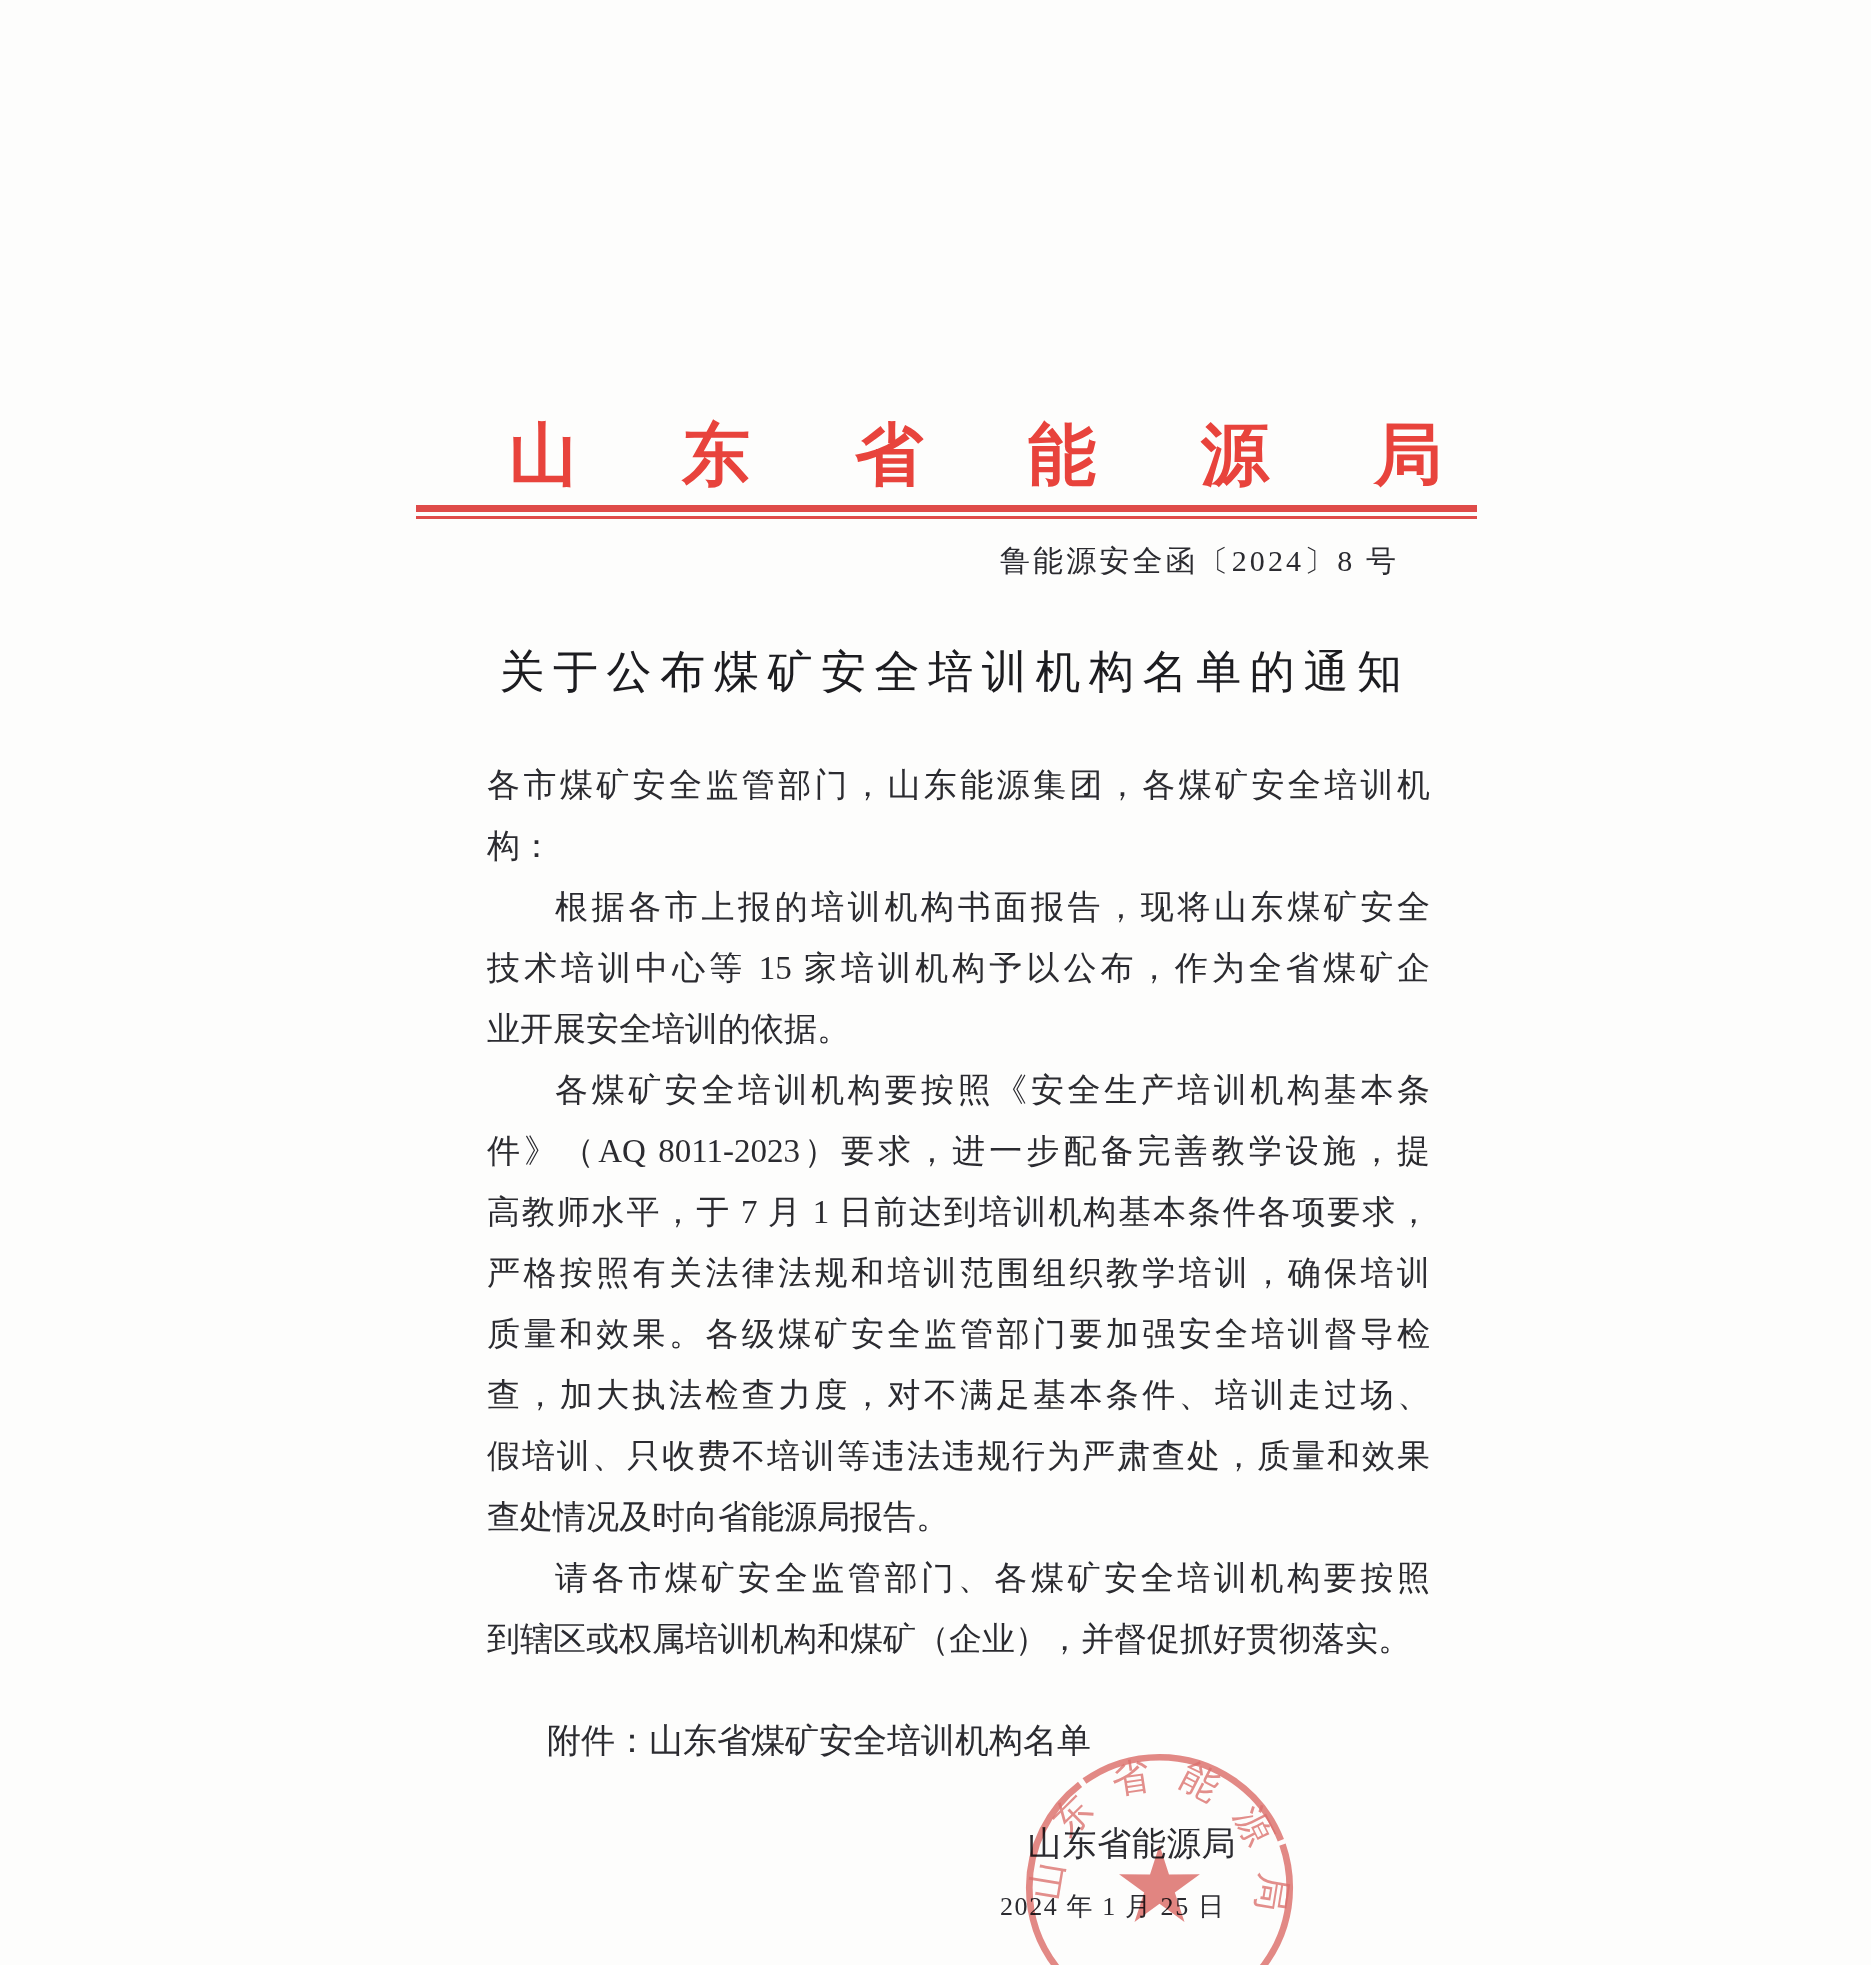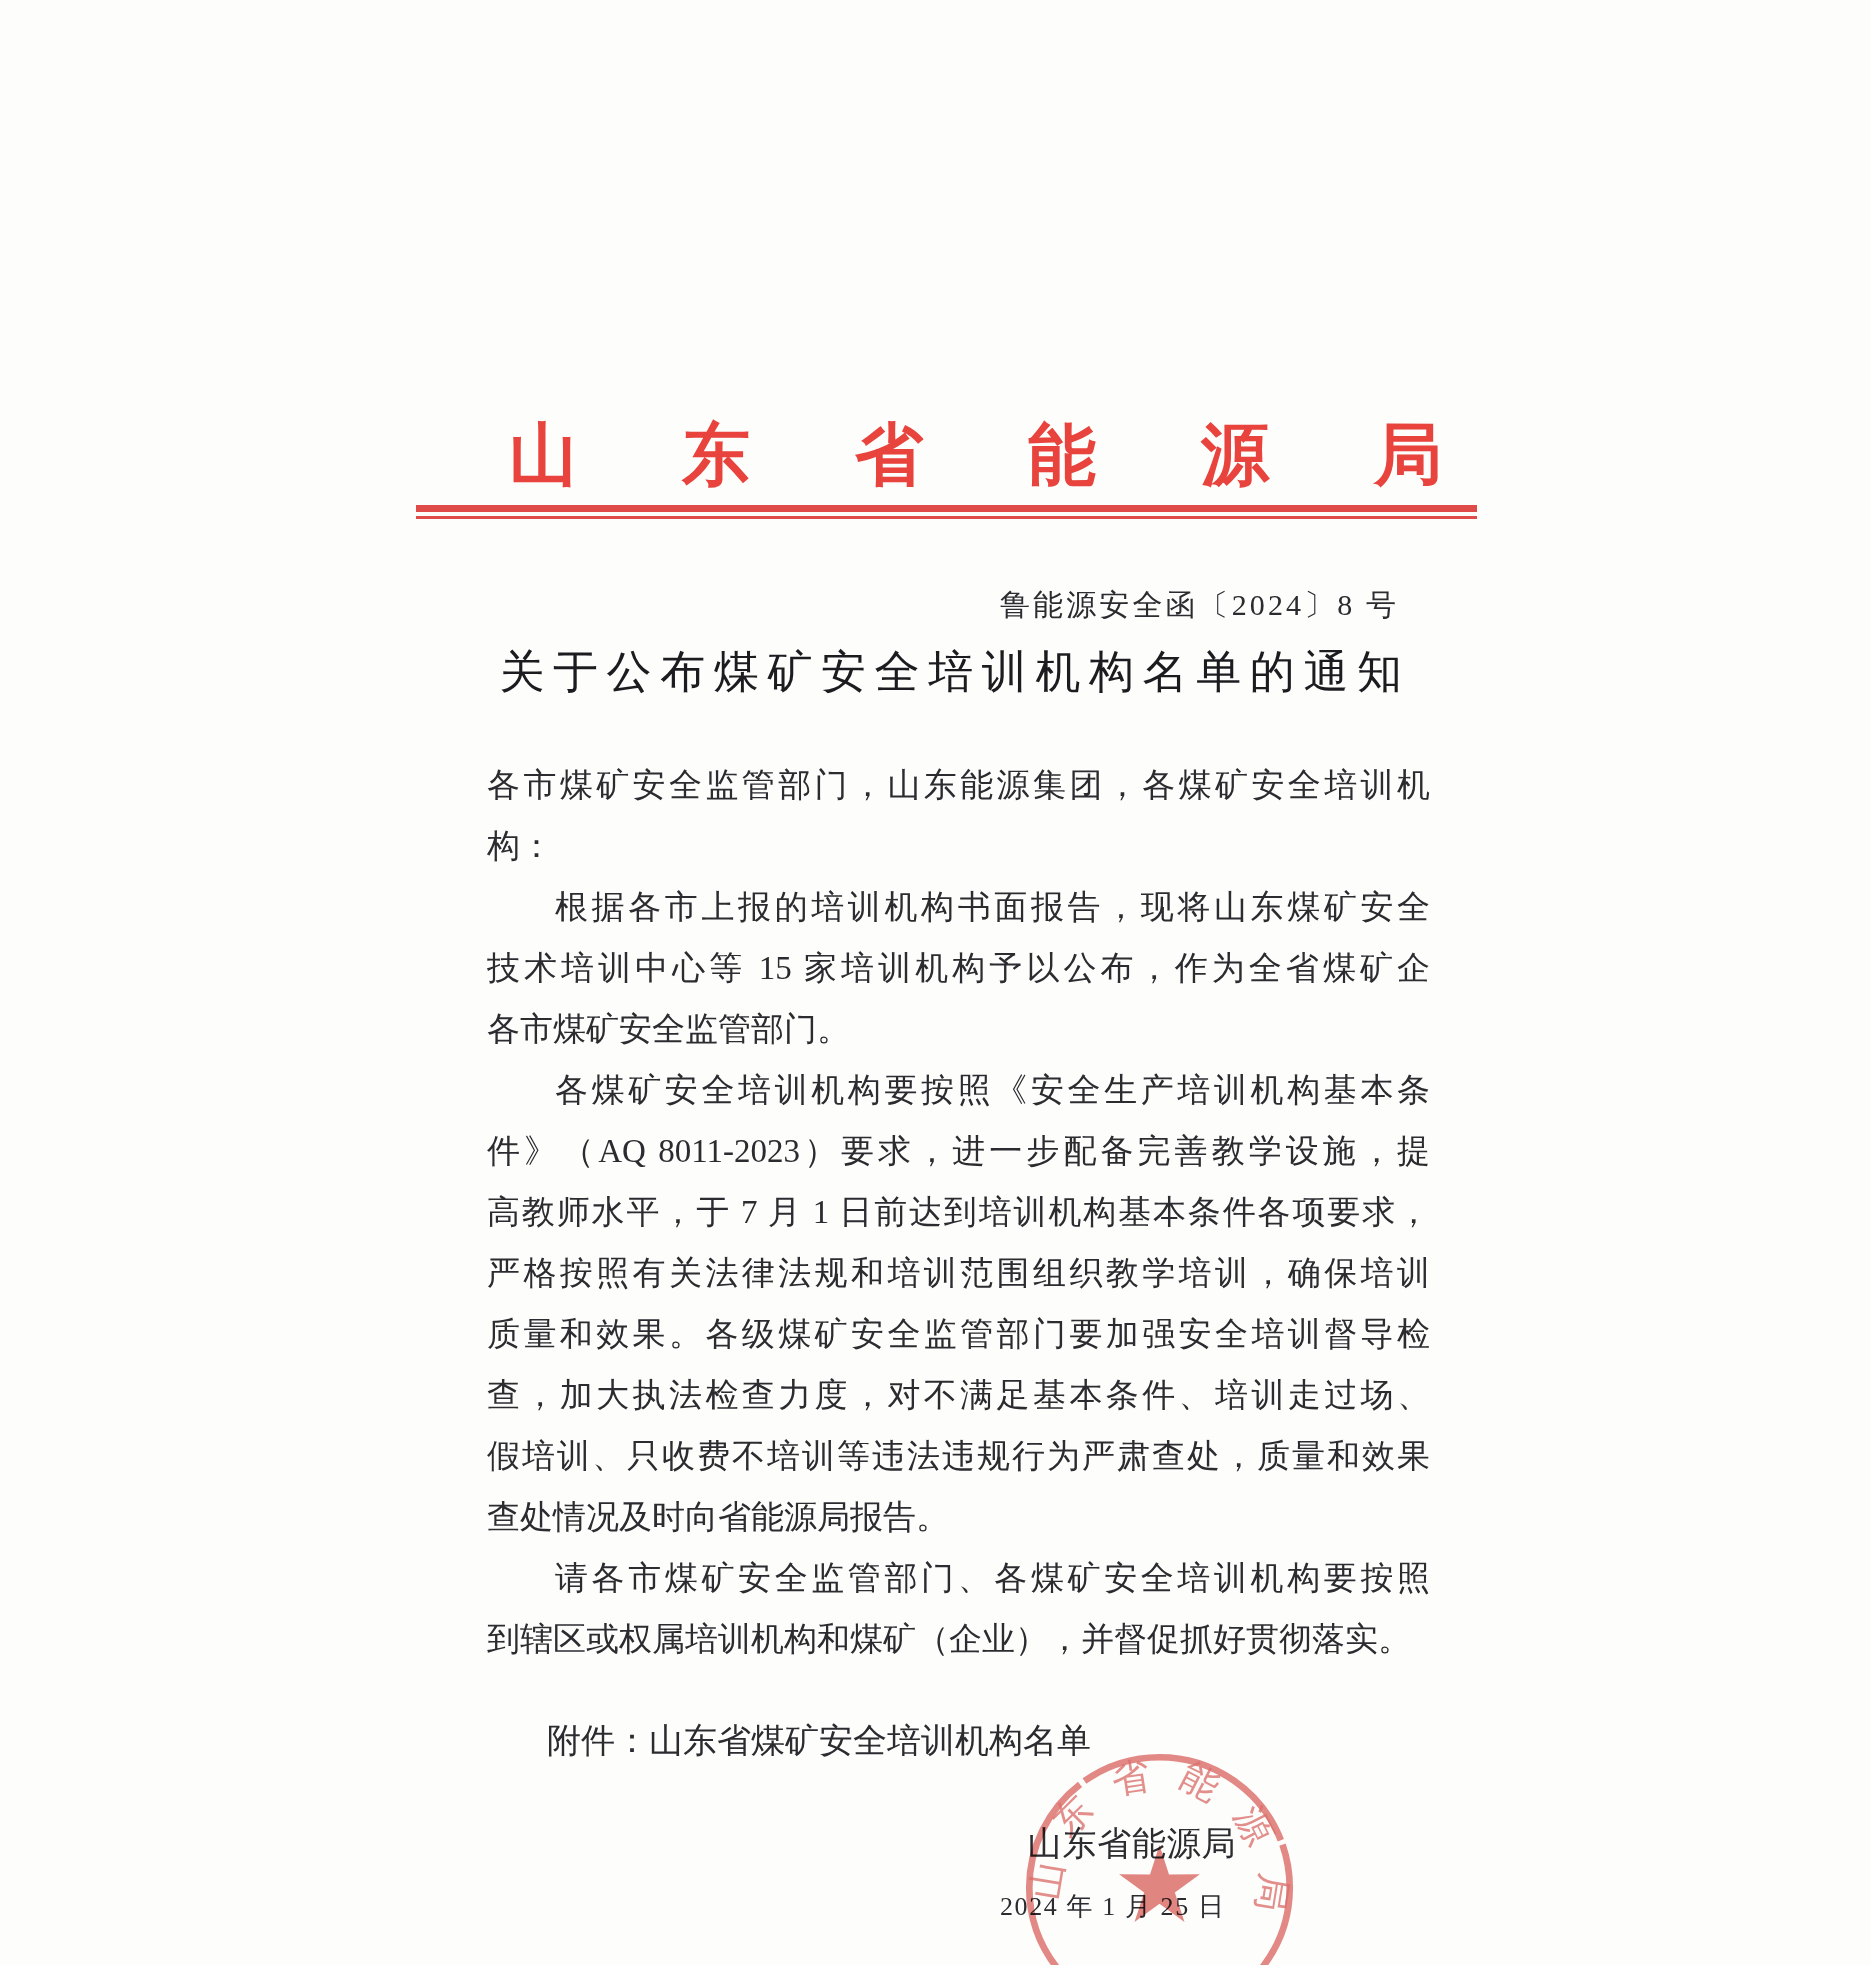--- a/index.html
+++ b/index.html
@@ -51,21 +51,20 @@
     position: absolute;
     left: 479px;
     top: 546px;
     width: 920px;
     text-align: right;
     font-size: 30px;
     letter-spacing: 3.1px;
     line-height: 1;
     color: #2b2b30;
     white-space: nowrap;
-    margin-top: 44px;
   }
 
   
   .doc-title {
     position: absolute;
     left: 440px;
     top: 645px;
     width: 1030px;
     text-align: center;
     font-size: 45px;
@@ -162,21 +161,21 @@
   <div class="doc-number">鲁能源安全函〔2024〕8 号</div>
 
   <div class="doc-title">关于公布煤矿安全培训机构名单的通知</div>
 
   <div class="body-text">
     <div class="ln full">各市煤矿安全监管部门，山东能源集团，各煤矿安全培训机</div>
     <div class="ln">构：</div>
 
     <div class="ln full ind">根据各市上报的培训机构书面报告，现将山东煤矿安全</div>
     <div class="ln full">技术培训中心等 15 家培训机构予以公布，作为全省煤矿企</div>
-    <div class="ln">各市煤矿安全监管部门。</div>
+    <div class="ln">业开展安全培训的依据。</div>
 
     <div class="ln full ind">各煤矿安全培训机构要按照《安全生产培训机构基本条</div>
     <div class="ln full">件》（AQ 8011-2023）要求，进一步配备完善教学设施，提</div>
     <div class="ln full">高教师水平，于 7 月 1 日前达到培训机构基本条件各项要求，</div>
     <div class="ln full">严格按照有关法律法规和培训范围组织教学培训，确保培训</div>
     <div class="ln full">质量和效果。各级煤矿安全监管部门要加强安全培训督导检</div>
     <div class="ln full">查，加大执法检查力度，对不满足基本条件、培训走过场、</div>
     <div class="ln full">假培训、只收费不培训等违法违规行为严肃查处，质量和效果</div>
     <div class="ln">查处情况及时向省能源局报告。</div>
 

